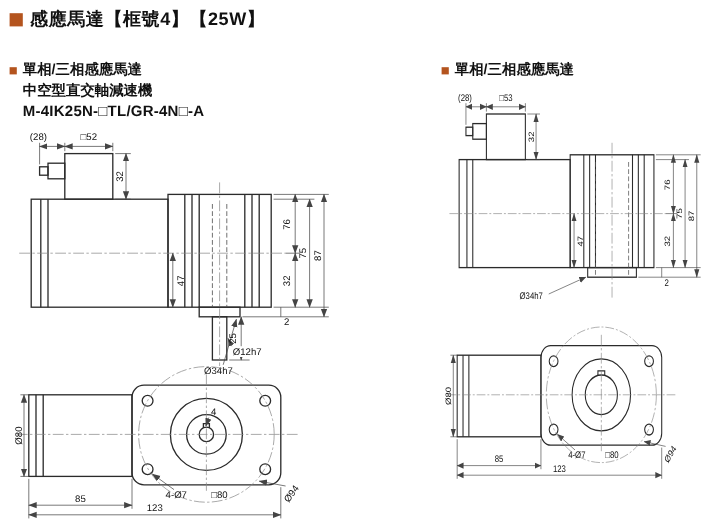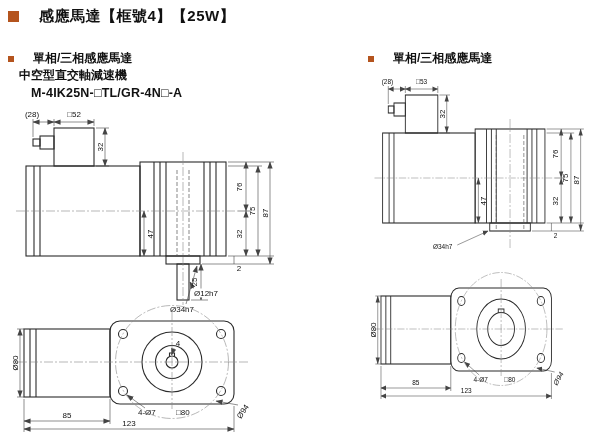--- a/index.html
+++ b/index.html
@@ -1,27 +1,27 @@
 <!DOCTYPE html>
 <html><head>
 <meta charset="utf-8">
 <style>
   *{margin:0;padding:0;box-sizing:border-box}
   html,body{width:605px;height:438px}
   body{background:#ffffff;font-family:"Liberation Sans","DejaVu Sans",sans-serif;color:#111;position:relative;overflow:hidden}
-  .header{position:absolute;left:8px;top:7px;display:flex;align-items:center;gap:20px}
+  .header{position:absolute;left:8px;top:7px;display:flex;align-items:center;gap:6px}
   .sq{width:11px;height:11px;background:#b4541e}
   .title{font-size:15px;font-weight:bold;letter-spacing:.5px}
   .col{position:absolute;top:50px}
   .col-left{left:8px;width:300px}
   .col-right{left:368px;width:237px}
-  .sub{font-size:12px;font-weight:bold;line-height:17px;display:flex;align-items:center;gap:19px}
+  .sub{font-size:12px;font-weight:bold;line-height:17px;display:flex;align-items:center;gap:5px}
   .bullet{width:6px;height:6px;background:#b4541e;flex:0 0 auto}
   .sub2{margin-left:11px}
-  .model{font-size:12.5px;font-weight:bold;margin:2px 0 0 23px;letter-spacing:.2px;white-space:nowrap}
+  .model{font-size:12.5px;font-weight:bold;margin:2px 0 0 11px;letter-spacing:.2px;white-space:nowrap}
   svg{display:block;margin-top:6px}
   .part{stroke:#2b2b2b;stroke-width:1.1;fill:none}
   .hid{stroke:#555;stroke-width:.7;fill:none;stroke-dasharray:4 2}
   .cl{stroke:#888;stroke-width:.6;fill:none;stroke-dasharray:9 2 2 2}
   .dim{stroke:#444;stroke-width:.6;fill:none}
   .dt text{font-size:8px;fill:#111;stroke:none;font-family:"Liberation Sans","DejaVu Sans",sans-serif}
   .bg{fill:#fff;stroke:none}
 </style>
 </head>
 <body>

